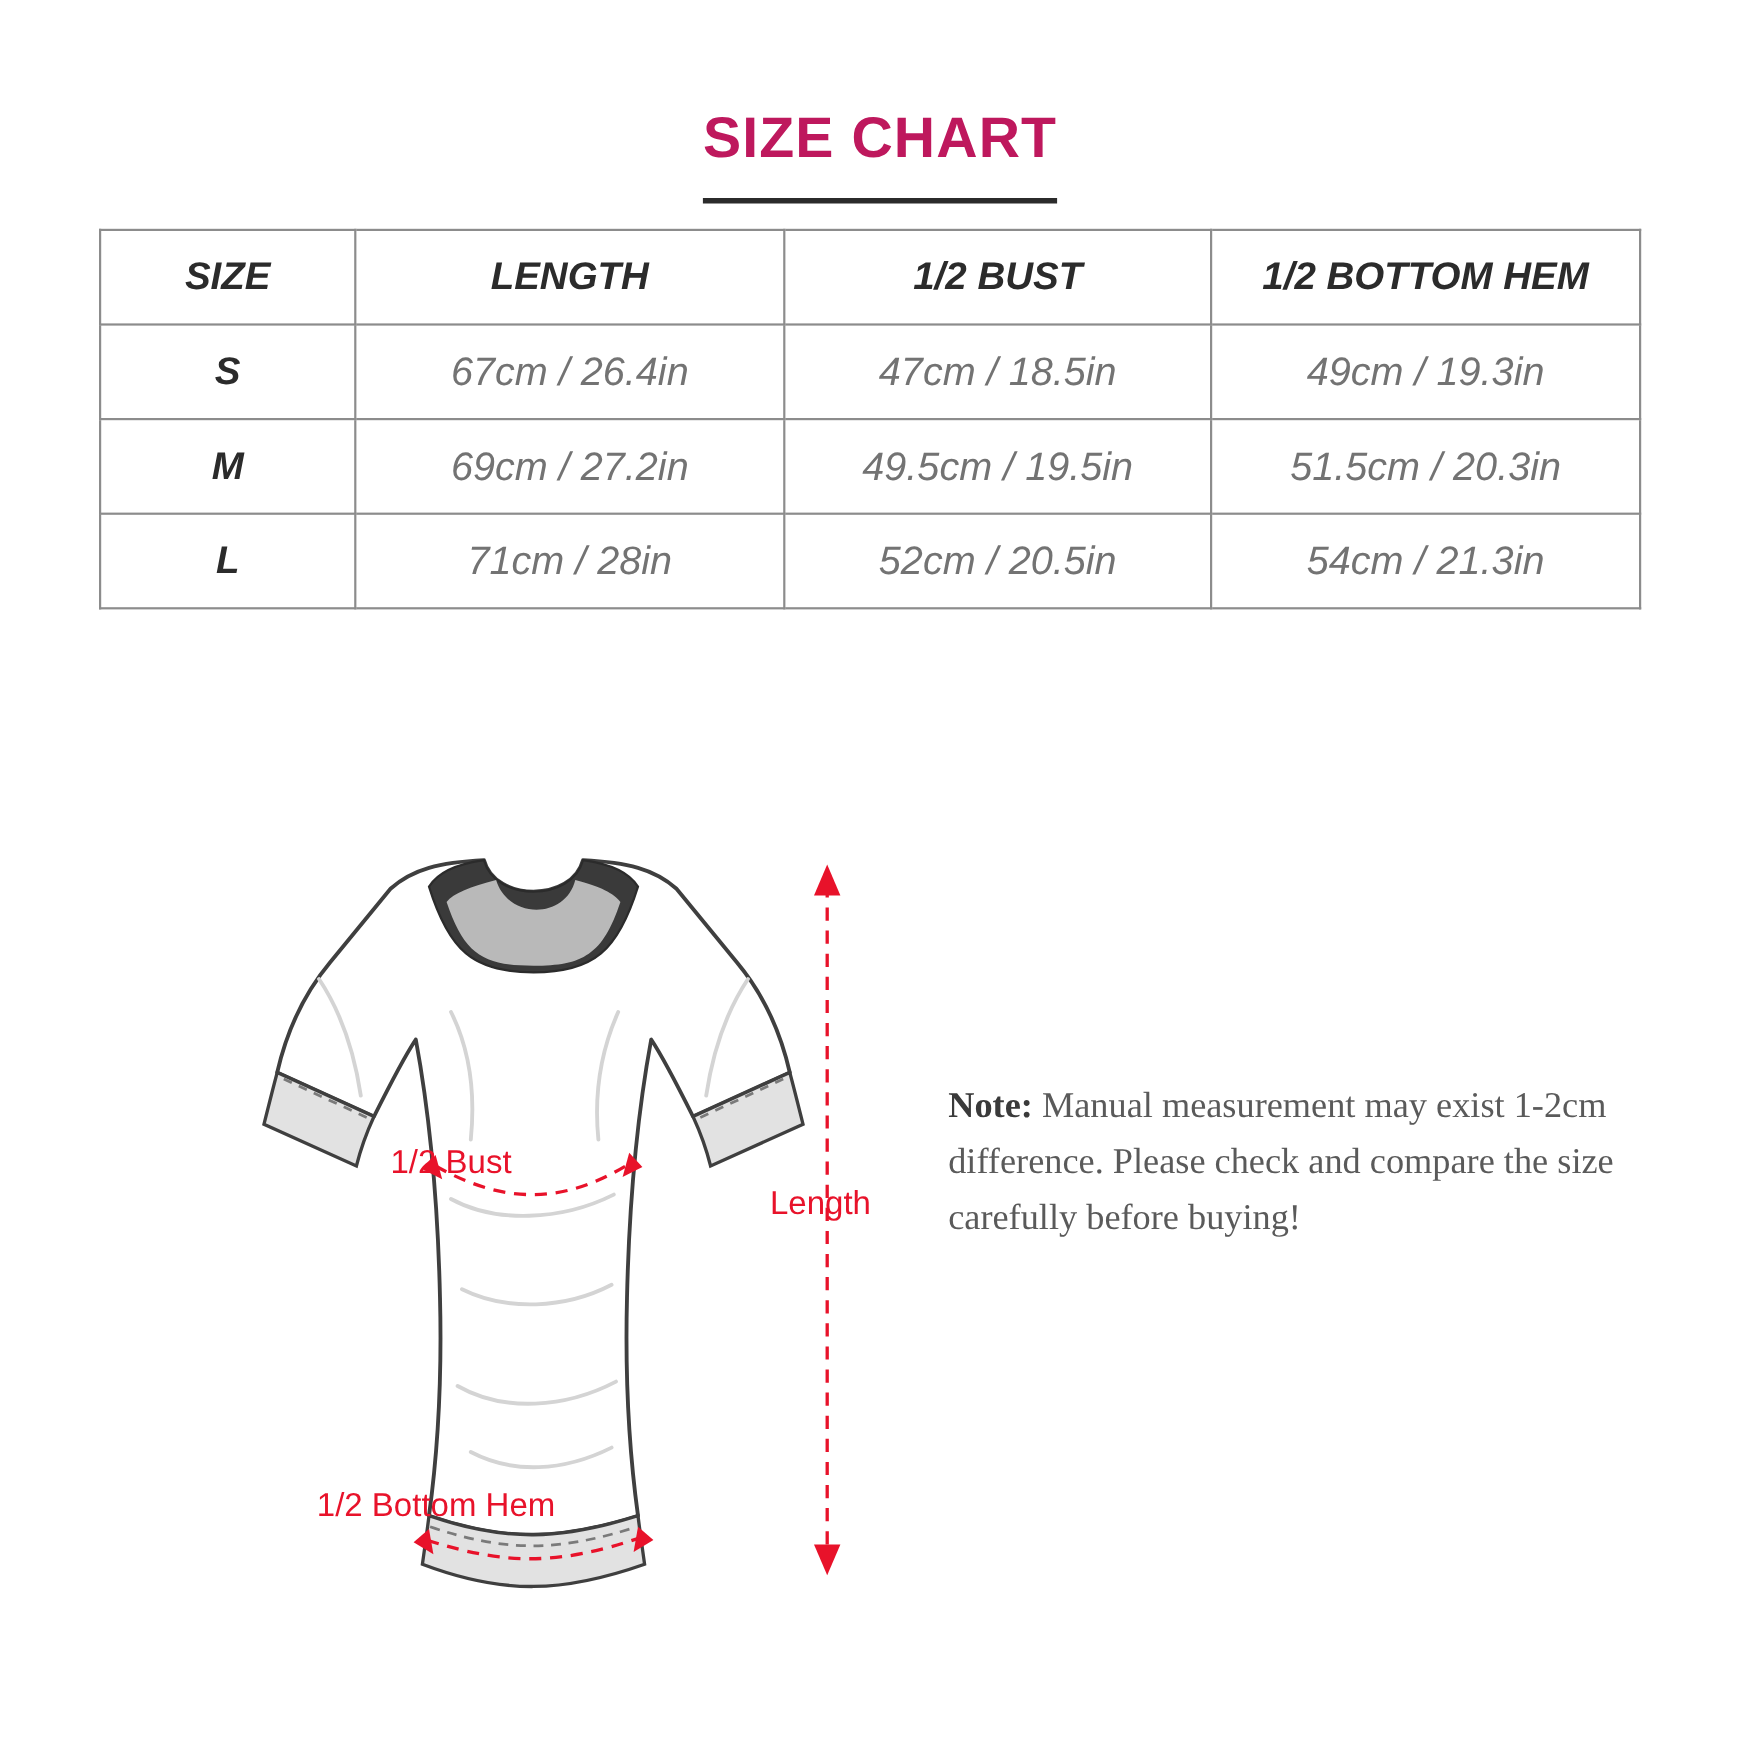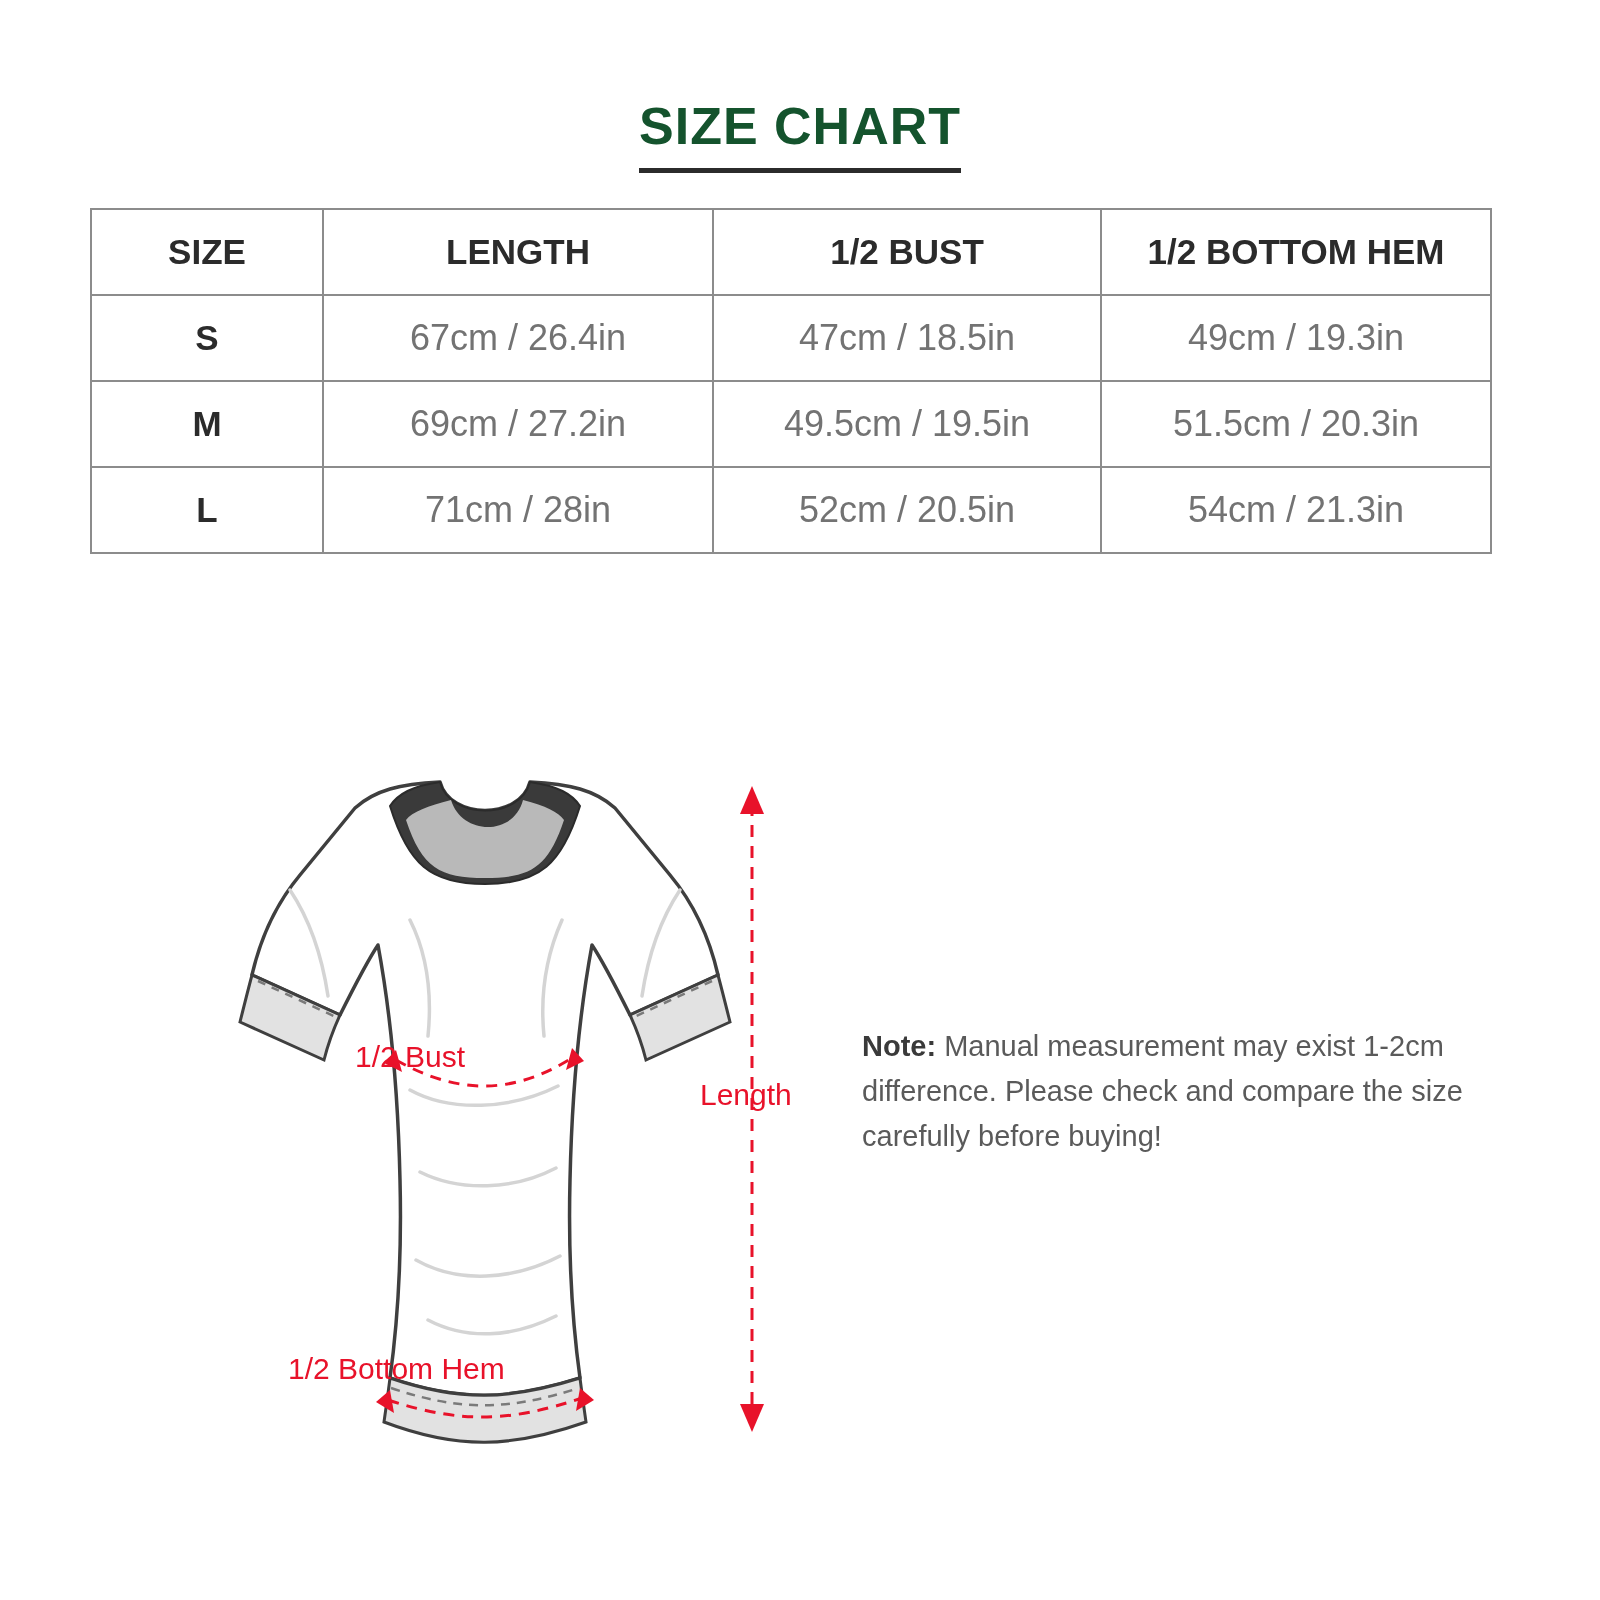--- a/index.html
+++ b/index.html
@@ -22,31 +22,32 @@
     top: 96px;
     left: 0;
     width: 1600px;
     text-align: center;
   }
   .title {
     display: inline-block;
     font-size: 52px;
     font-weight: bold;
     letter-spacing: 1px;
-    color: #14532d;
+    color: #be185d;
     border-bottom: 5px solid #2b2b2b;
-    padding-bottom: 12px;
+    padding-bottom: 24px;
   }
 
   
   .table-wrap {
     position: absolute;
     top: 208px;
     left: 90px;
     width: 1368px;
+    font-style: italic;
   }
   table.size-table {
     width: 1400px;
     border-collapse: collapse;
     table-layout: fixed;
   }
   table.size-table th,
   table.size-table td {
     border: 2px solid #8c8c8c;
     text-align: center;
@@ -91,25 +92,26 @@
     white-space: nowrap;
   }
   .lbl-bust   { left: 355px; top: 1040px; }
   .lbl-hem    { left: 288px; top: 1352px; }
   .lbl-length { left: 700px; top: 1078px; }
 
   
   .note {
     position: absolute;
     left: 862px;
-    top: 1024px;
+    top: 980px;
     width: 640px;
-    font-size: 29px;
+    font-size: 33px;
     line-height: 1.55;
     color: #5a5a5a;
+    font-family: Liberation Serif, serif;
   }
   .note b {
     color: #3a3a3a;
     font-weight: bold;
   }
 </style>
 </head>
 <body>
 
 <div class="title-wrap">

